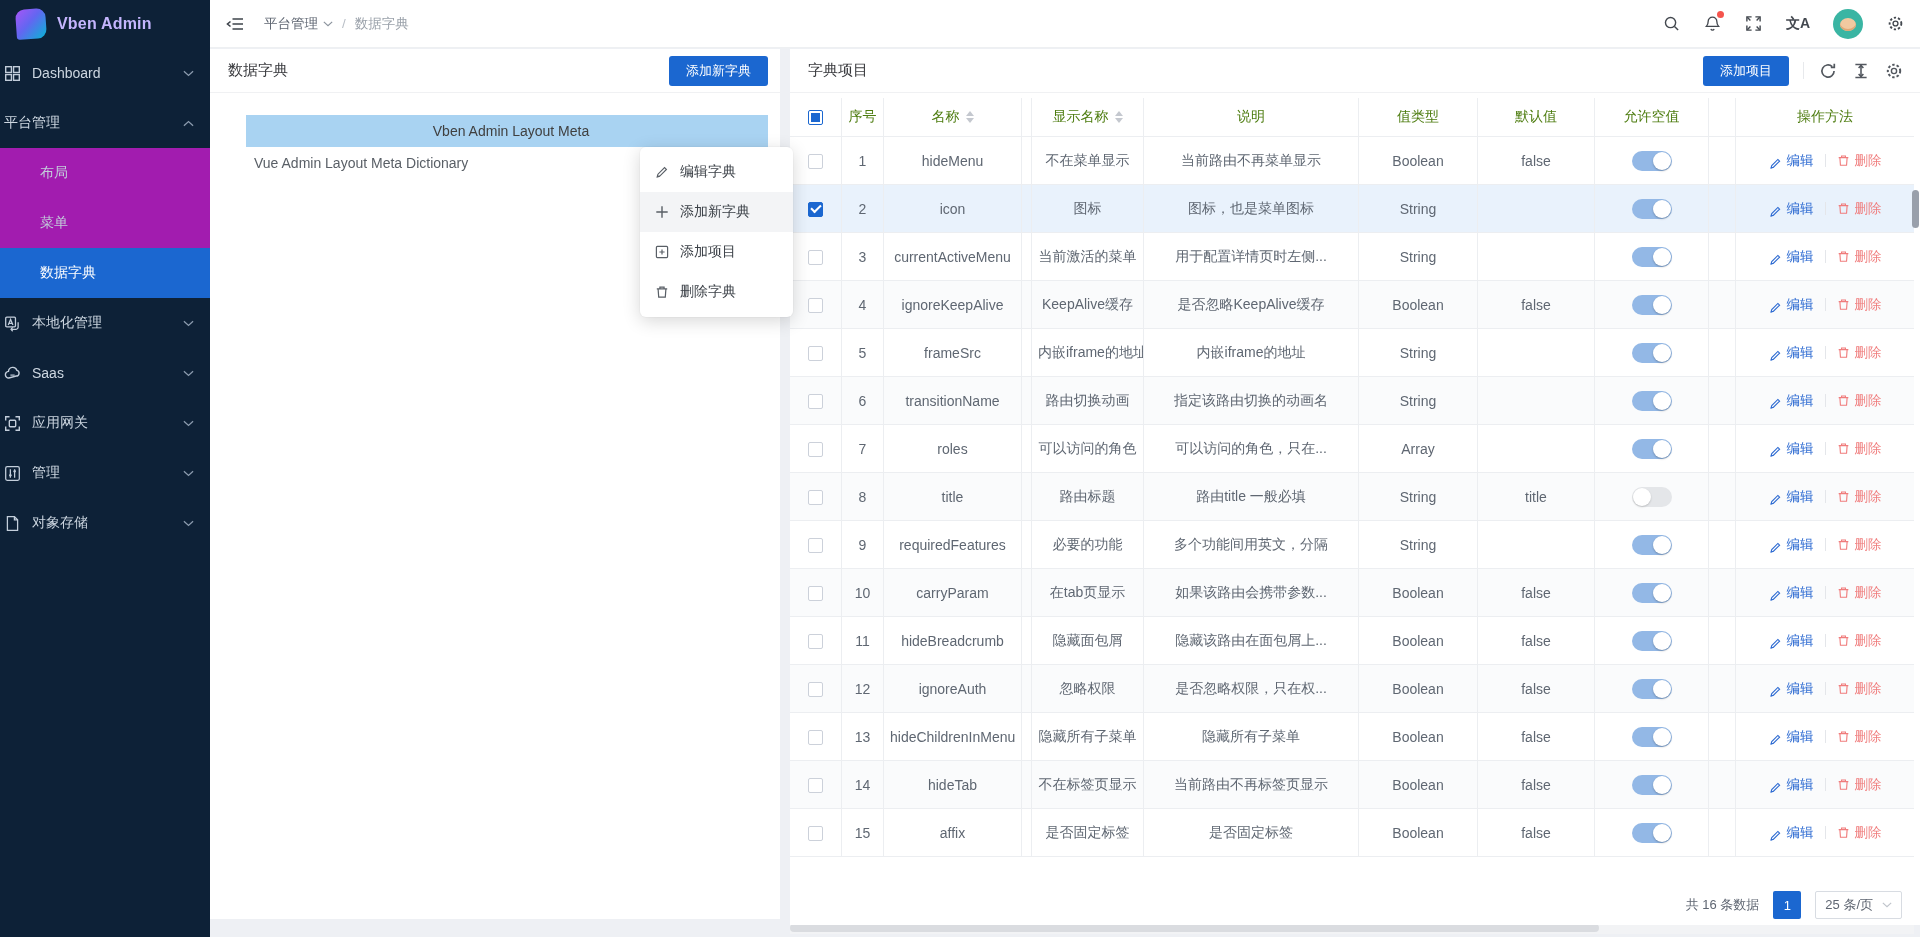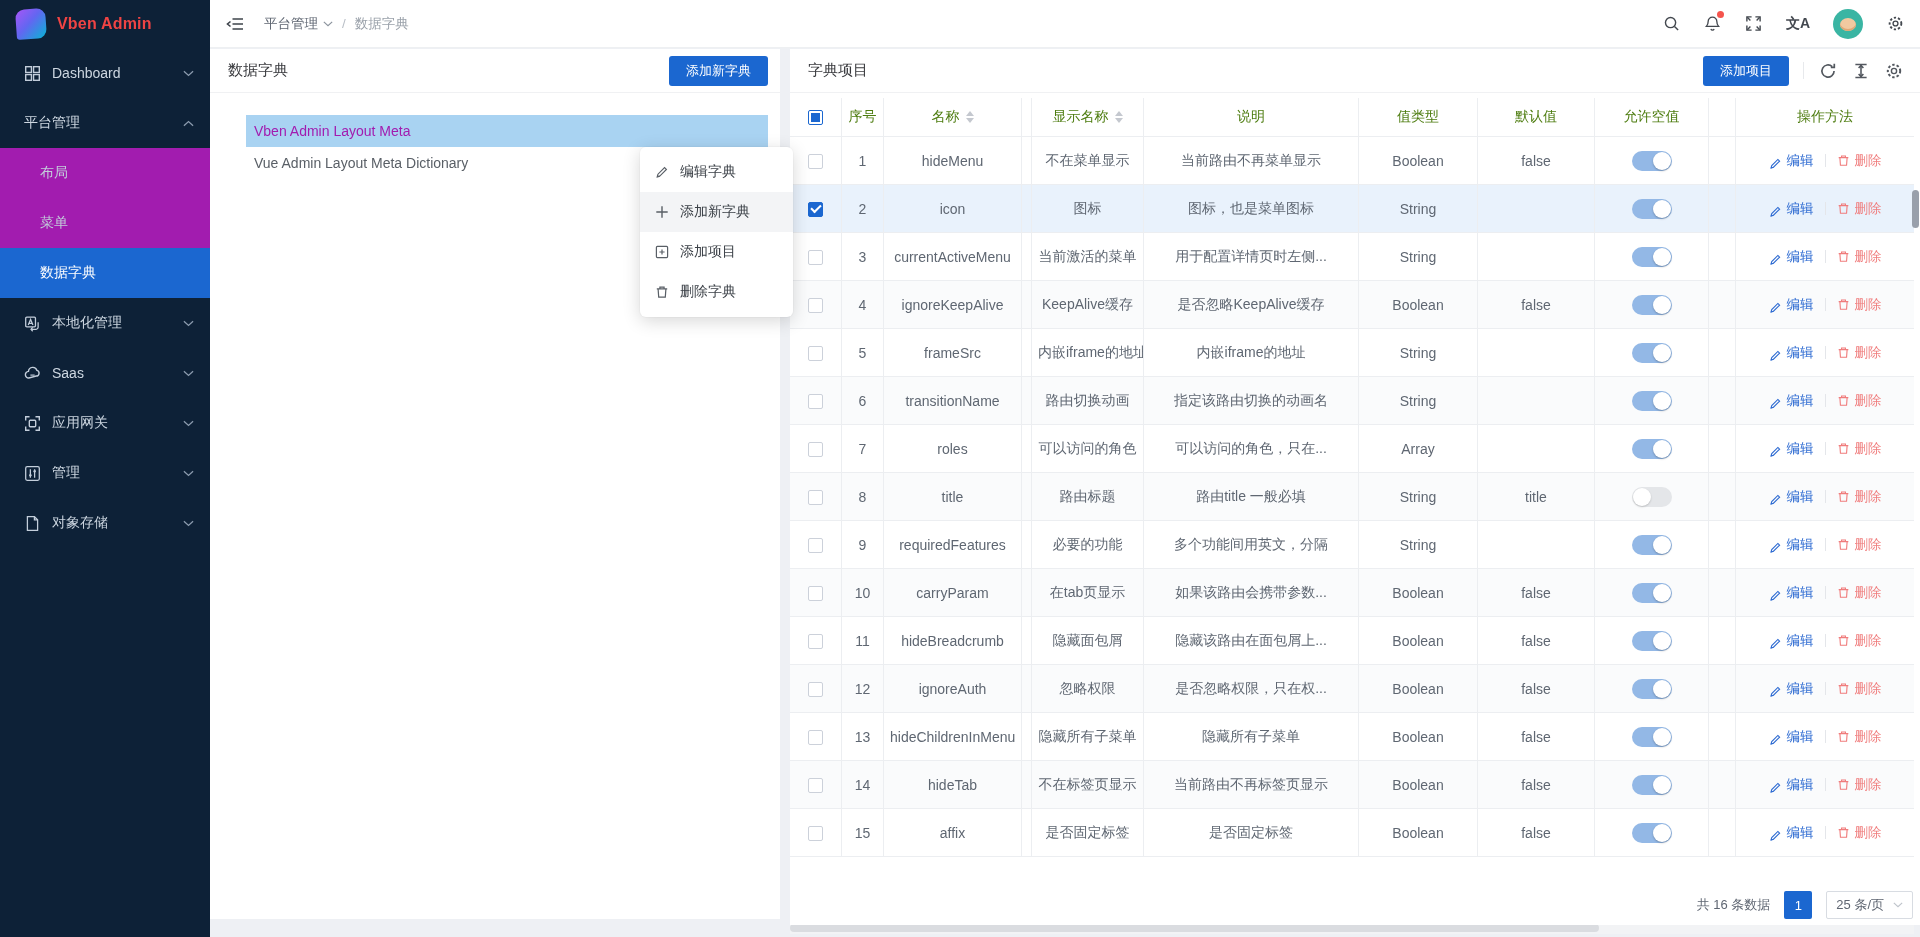--- a/index.html
+++ b/index.html
@@ -10,23 +10,23 @@
     font-family:"Liberation Sans","DejaVu Sans",sans-serif;
     color:#5f6772; font-size:14px;
   }
   svg { display:block; }
 
   
   .sidebar { position:absolute; left:0; top:0; width:210px; height:937px; background:#0d2137; z-index:5; }
   .logo { height:48px; display:flex; align-items:center; padding-left:16px; cursor:pointer; }
   .logo-mark { width:30px; height:30px; border-radius:9px 9px 9px 3px;
     background:linear-gradient(135deg,#a855f7 0%,#6366f1 45%,#06b6d4 100%); transform:rotate(-4deg); }
-  .logo-text { color:#ef4444; font-size:16px; font-weight:bold; margin-left:11px; letter-spacing:.2px; }
+  .logo-text { color:#c4b5fd; font-size:16px; font-weight:bold; margin-left:11px; letter-spacing:.2px; }
   .menu { display:flex; flex-direction:column; }
-  .sb-item { height:50px; display:flex; align-items:center; padding:0 16px 0 24px;
+  .sb-item { height:50px; display:flex; align-items:center; padding:0 16px 0 4px;
     color:#cdd7e1; font-size:14px; cursor:pointer; }
   .sb-item .icn { width:17px; height:17px; margin-right:11px; color:#c3cedb; flex:none; }
   .sb-item .icn svg { width:17px; height:17px; }
   .sb-item .lbl { flex:1; white-space:nowrap; overflow:hidden; }
   .sb-item .chev { color:#8b9bae; }
   .sb-item .chev svg { width:11px; height:7px; }
   .sb-children { background:#a21caf; }
   .sb-item.child { padding-left:40px; color:#c2cdda; }
   .sb-item.child.active { background:#1b67d0; color:#fff; }
 
@@ -56,21 +56,21 @@
   .card-hd { height:44px; border-bottom:1px solid #f0f1f3; display:flex; align-items:center;
     padding:0 12px 0 18px; }
   .card-title { font-size:15px; color:#38393d; }
   .btn-primary { margin-left:auto; background:#1b67d0; color:#fff; border:none; border-radius:3px;
     height:30px; padding:0 17px; font-size:13px; cursor:pointer; font-family:inherit; }
 
   
   .dlist { padding-top:22px; }
   .ditem { height:32px; line-height:32px; margin:0 12px 0 36px; padding-left:8px;
     font-size:14px; color:#595f66; cursor:pointer; white-space:nowrap; overflow:hidden; }
-  .ditem.selected { background:#a9d3f2; color:#a21caf; }
+  .ditem.selected { background:#a9d3f2; color:#404040;text-align:center; }
 
   
   .ctx { position:absolute; left:640px; top:127px; width:153px; background:#fff; border-radius:6px;
     box-shadow:0 4px 18px rgba(0,0,0,.16), 0 0 0 1px rgba(0,0,0,.02); padding:5px 0; z-index:20;margin-top:20px; }
   .ctx-item { height:40px; display:flex; align-items:center; gap:11px; padding:0 15px;
     font-size:14px; color:#3b4047; cursor:pointer; }
   .ctx-item.hover { background:#f3f4f6; }
   .ctx-item .icn { width:14px; height:14px; color:#595f66; }
   .ctx-item .icn svg { width:14px; height:14px; }
 
@@ -118,21 +118,21 @@
   .lnk.edit { color:#2e6bd2;align-items:flex-end; }
   .lnk.del { color:#f07c7c; }
   .vdiv { width:1px; height:13px; background:#e4e6ea; margin:0 11px; }
 
   .vthumb { position:absolute; right:1px; top:92px; width:7px; height:38px; background:#99a0ab; border-radius:4px; }
   .hscroll { position:absolute; left:0; top:824px; width:1124px; height:12px; background:#f2f3f5; }
   .hscroll .thumb { position:absolute; left:0; top:2px; height:8px; width:72%; background:#dadce0; border-radius:4px; }
 
   
   .pager { position:absolute; left:0; top:836px; width:100%; height:40px; background:#fff;
-    display:flex; align-items:center; justify-content:flex-end; gap:14px; padding-right:7px; }
+    display:flex; align-items:center; justify-content:flex-end; gap:14px; padding-right:18px; }
   .pager .total { font-size:13px; color:#5f6672; }
   .pbtn { min-width:28px; height:28px; background:#1b67d0; color:#fff; border-radius:2px; font-size:13px;
     display:inline-flex; align-items:center; justify-content:center; cursor:pointer; }
   .psize { height:28px; border:1px solid #d8dce2; border-radius:2px; padding:0 9px; font-size:13px; color:#5f6672;
     display:inline-flex; align-items:center; gap:9px; cursor:pointer; background:#fff; }
   .psize .chev svg { width:10px; height:6px; color:#bfc4cb; }
 </style>
 </head>
 <body>
 

